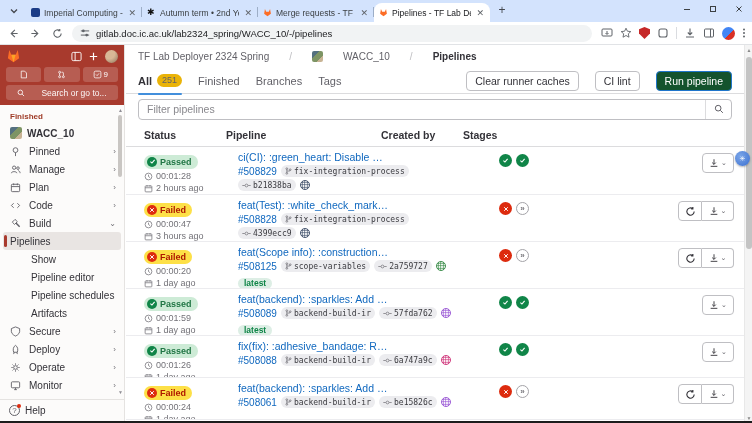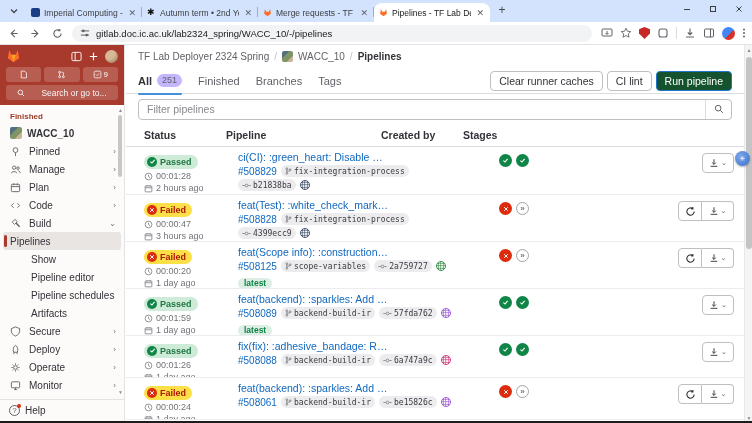--- a/index.html
+++ b/index.html
@@ -56,32 +56,32 @@
   .sb-item.muted .nicon { color:#a7a6ab; }
   .sb-scroll { position:absolute; right:1px; top:2px; width:5px; height:288px; }
   .sb-scroll .thumb { position:absolute; top:8px; left:0; width:4px; height:62px; background:#c9c6c3; border-radius:2px; }
   .sb-scroll .arr { position:absolute; left:0; width:5px; font-size:5px; color:#8f8e95; text-align:center; }
   .sb-help { position:absolute; left:0; bottom:2px; width:124px; height:22px; border-top:1px solid #e5e3e1; background:#fcfbfa; display:flex; align-items:center; gap:5px; padding:0 9px; font-size:10px; color:#333238; }
   .help-q { position:relative; width:11px; height:11px; border:1px solid #626168; border-radius:50%; color:#626168; font-size:8px; line-height:9px; text-align:center; }
   .help-q::after { content:""; position:absolute; right:-2px; top:-2px; width:4px; height:4px; border-radius:50%; background:#dd2b0e; }
 
   
   .main { position:absolute; left:126px; top:45px; width:618px; height:378px; background:#fff; overflow:hidden; }
-  .breadcrumb { height:23px; display:flex; align-items:center; gap:5px; padding:0 12px; font-size:10px; color:#626168; }
+  .breadcrumb { height:23px; display:flex; align-items:center; gap:20px; padding:0 12px; font-size:10px; color:#626168; }
   .breadcrumb .slash { color:#bfbfc3; }
   .breadcrumb .last { font-weight:bold; color:#333238; }
   .crumb-avatar { width:11px; height:11px; border-radius:2px; background:linear-gradient(135deg,#54707f 0 35%,#7d9464 35% 70%,#c8b394 70% 100%); }
 
   .ptabs { height:26px; border-bottom:1px solid #dcdcde; display:flex; align-items:center; padding:0 12px; }
   .ptab { position:relative; height:26px; display:flex; align-items:center; gap:5px; margin-right:16px; font-size:11px; color:#626168; }
   .ptab.active { color:#333238; font-weight:bold; }
   .ptab.active::after { content:""; position:absolute; left:0; right:0; bottom:-1px; height:2px; background:#428fdc; border-radius:2px; }
-  .count-pill { background:#c4b5fd; border-radius:8px; font-size:9px; font-weight:normal; color:#626168; padding:0 5px; line-height:13px; }
+  .count-pill { background:#eab308; border-radius:8px; font-size:9px; font-weight:normal; color:#626168; padding:0 5px; line-height:13px; }
   .ptabs .spacer { flex:1; }
-  .btn { height:20px; display:inline-flex; align-items:center; padding:0 8px; border:1px solid #bfbfc3; border-radius:4px; background:#fff; font-size:10.5px; color:#333238; margin-left:4px; }
+  .btn { height:20px; display:inline-flex; align-items:center; padding:0 8px; border:1px solid #bfbfc3; border-radius:4px; background:#fff; font-size:10.5px; color:#333238; margin-left:16px; }
   .btn.primary { background:#14532d; border-color:#1f75cb; color:#fff; }
 
   .filter-row { height:30px; display:flex; align-items:center; padding:0 12px; gap:16px; }
   .filter-box { flex:1; height:21px; border:1px solid #bfbfc3; border-radius:4px; display:flex; align-items:center; background:#fff; }
   .filter-box input { flex:1; border:0; outline:0; font-size:10.5px; color:#333238; padding:0 8px; font-family:"Liberation Sans",sans-serif; background:transparent; }
   .filter-box input::placeholder { color:#89888d; }
   .search-seg { width:26px; height:100%; border-left:1px solid #dcdcde; display:flex; align-items:center; justify-content:center; color:#626168; }
   .showid-btn { height:21px; display:inline-flex; align-items:center; gap:5px; padding:0 9px; border:1px solid #bfbfc3; border-radius:4px; background:#fff; font-size:10.5px; color:#333238; }
 
   .thead { display:flex; height:23px; align-items:center; border-bottom:1px solid #dcdcde; font-size:10.5px; font-weight:bold; color:#333238; }

